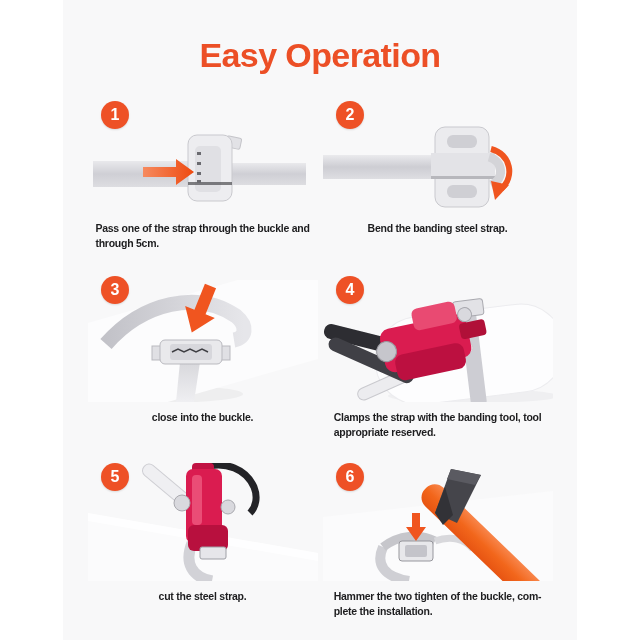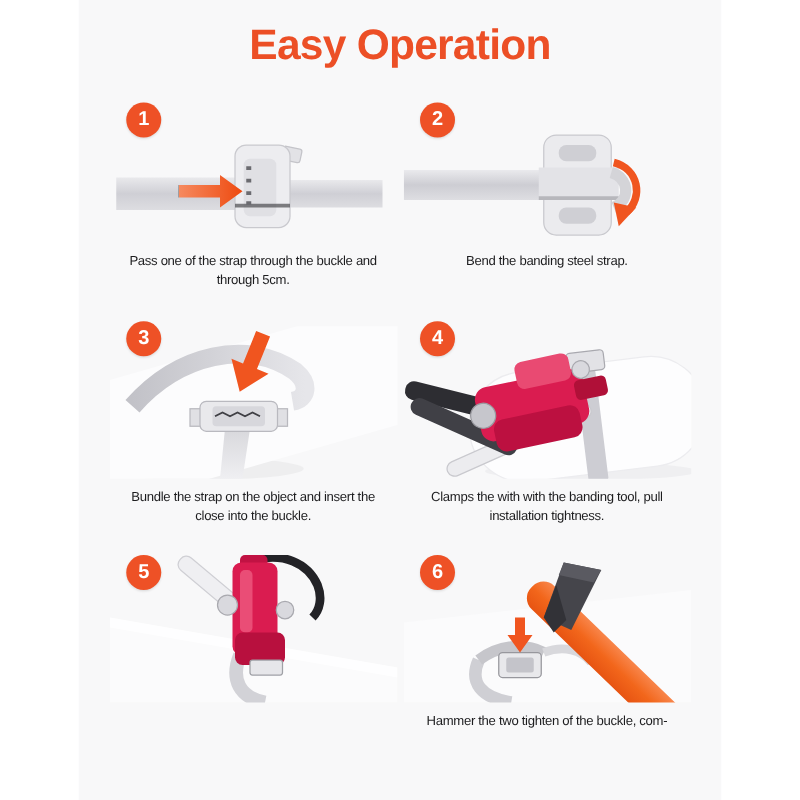--- a/index.html
+++ b/index.html
@@ -2,38 +2,38 @@
 <html><head>
 <meta charset="utf-8">
 <style>
   html,body{margin:0;padding:0;}
   body{
     width:640px;height:640px;background:#ffffff;position:relative;
     font-family:"Liberation Sans", sans-serif;overflow:hidden;
   }
   .panel{position:absolute;left:63px;top:0;width:514px;height:640px;background:#f8f8f9;}
   .page-title{
-    margin:0;padding-top:17px;text-align:center;
+    margin:0;padding-top:36px;text-align:center;
     font-size:34px;line-height:39px;font-weight:700;letter-spacing:-0.6px;color:#ec4f26;
   }
   .grid{width:470px;margin:20px auto 0;display:flex;flex-wrap:wrap;}
   .step{width:235px;position:relative;display:flex;flex-direction:column;align-items:center;}
   .r1{height:177px}.r2{height:187px}.r3{height:190px}
   .badge{
     position:absolute;left:16px;top:6px;width:28px;height:28px;border-radius:50%;
     background:#ee5126;color:#ffffff;display:flex;align-items:center;justify-content:center;
     font-size:16px;font-weight:700;box-shadow:0 1px 2px rgba(0,0,0,0.12);
   }
   .r2 .badge,.r3 .badge{top:4px}
   .illo{display:block}
   .r1 .illo{margin-top:26px}
   .r2 .illo{margin-top:8px}
   .r3 .illo{margin-top:4px}
   .caption{
-    margin-top:8px;text-align:center;font-size:10.5px;font-weight:400;
+    margin-top:8px;font-size:10.5px;font-weight:700;
     color:#1d1d1f;line-height:15px;letter-spacing:-0.25px;
   }
   .cap-line{white-space:nowrap}
 </style>
 </head>
 <body>
 
 <div class="panel">
   <h1 class="page-title">Easy Operation</h1>
 
@@ -141,21 +141,20 @@
           <rect x="132" y="66" width="10" height="14" fill="#e0e0e4" stroke="#b9b9bf"></rect>
           <rect x="72" y="60" width="62" height="24" rx="5" fill="#e9e9ec" stroke="#b9b9bf"></rect>
           <rect x="82" y="64" width="42" height="16" rx="3" fill="#d7d7dc"></rect>
           <path d="M84,72 l6,-3 6,3 6,-3 6,3 6,-3 6,3" stroke="#3f3f44" stroke-width="1.5" fill="none"></path>
         </g>
         <g transform="rotate(22 112 32)">
           <polygon points="106,4 118,4 118,32 128,32 112,54 96,32 106,32" fill="#f0551f"></polygon>
         </g>
       </svg>
       <div class="caption">
-        <div class="cap-line">Bundle the strap on the object and insert the</div>
         <div class="cap-line">close into the buckle.</div>
       </div>
     </section>
 
     <section class="step r2">
       <div class="badge">
         <span>4</span>
       </div>
       <svg class="illo" width="230" height="122" viewBox="0 0 230 122">
         <g>
@@ -182,22 +181,22 @@
         <g transform="rotate(-12 100 70)">
           <rect x="60" y="42" width="88" height="44" rx="10" fill="#da1c50"></rect>
           <rect x="70" y="70" width="70" height="26" rx="8" fill="#bc1040"></rect>
           <rect x="96" y="28" width="44" height="22" rx="6" fill="#e94a72"></rect>
           <rect x="140" y="52" width="26" height="16" rx="4" fill="#b01038"></rect>
           <circle cx="64" cy="64" r="10" fill="#c6c6cc" stroke="#9a9aa0"></circle>
           <circle cx="148" cy="44" r="7" fill="#d9d9de" stroke="#a9a9af"></circle>
         </g>
       </svg>
       <div class="caption">
-        <div class="cap-line">Clamps the with with the banding tool, pull</div>
-        <div class="cap-line">installation tightness.</div>
+        <div class="cap-line">Clamps the strap with the banding tool, tool</div>
+        <div class="cap-line">appropriate reserved.</div>
       </div>
     </section>
 
     <section class="step r3">
       <div class="badge">
         <span>5</span>
       </div>
       <svg class="illo" width="230" height="118" viewBox="0 0 230 118">
         <g>
           <polygon points="0,50 230,90 230,118 0,118" fill="#fbfbfc"></polygon>
@@ -214,20 +213,21 @@
           <rect x="104" y="0" width="22" height="12" rx="4" fill="#c11243"></rect>
           <rect x="98" y="6" width="36" height="74" rx="7" fill="#da1c50"></rect>
           <rect x="104" y="12" width="10" height="50" rx="4" fill="#ee5a80" opacity="0.8"></rect>
           <rect x="100" y="62" width="40" height="26" rx="6" fill="#b8103e"></rect>
           <circle cx="94" cy="40" r="8" fill="#d9d9de" stroke="#a9a9af"></circle>
           <circle cx="140" cy="44" r="7" fill="#d9d9de" stroke="#a9a9af"></circle>
           <rect x="112" y="84" width="26" height="12" rx="2" fill="#e6e6ea" stroke="#9fa0a6"></rect>
         </g>
       </svg>
       <div class="caption">
+        <div class="cap-line">cut the steel strap.</div>
       </div>
     </section>
 
     <section class="step r3">
       <div class="badge">
         <span>6</span>
       </div>
       <svg class="illo" width="230" height="118" viewBox="0 0 230 118">
         <defs>
           <linearGradient id="s6handle" x1="0" y1="0" x2="0" y2="1">
@@ -253,17 +253,18 @@
           <g transform="rotate(44 150 70)">
             <rect x="85" y="58" width="160" height="26" rx="12" fill="url(#s6handle)"></rect>
           </g>
           <polygon points="112,50 128,6 158,12 134,60" fill="#45454b"></polygon>
           <polygon points="128,6 158,12 152,22 124,16" fill="#5a5a61"></polygon>
           <polygon points="112,50 122,24 130,52 120,62" fill="#323237"></polygon>
         </g>
       </svg>
       <div class="caption">
         <div class="cap-line">Hammer the two tighten of the buckle, com-</div>
+        <div class="cap-line">plete the installation.</div>
       </div>
     </section>
 
   </div>
 </div>
 
 </body></html>

